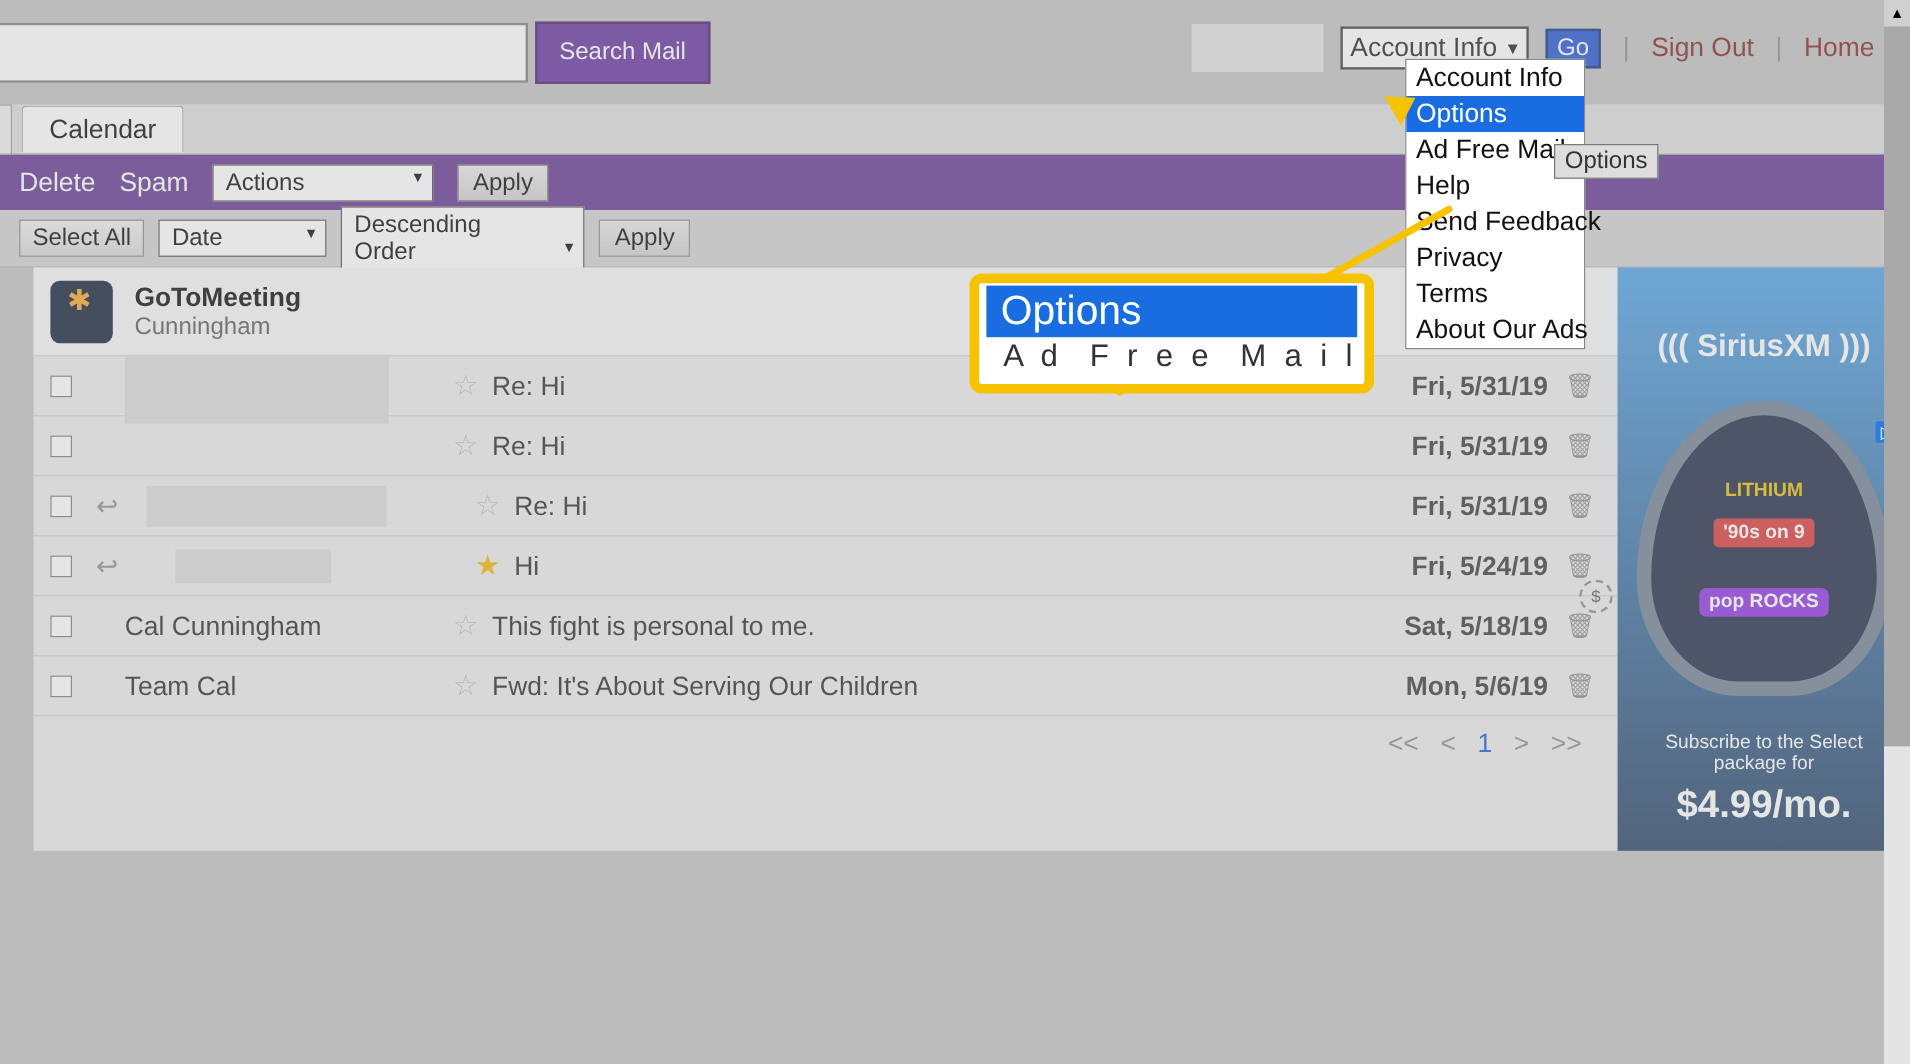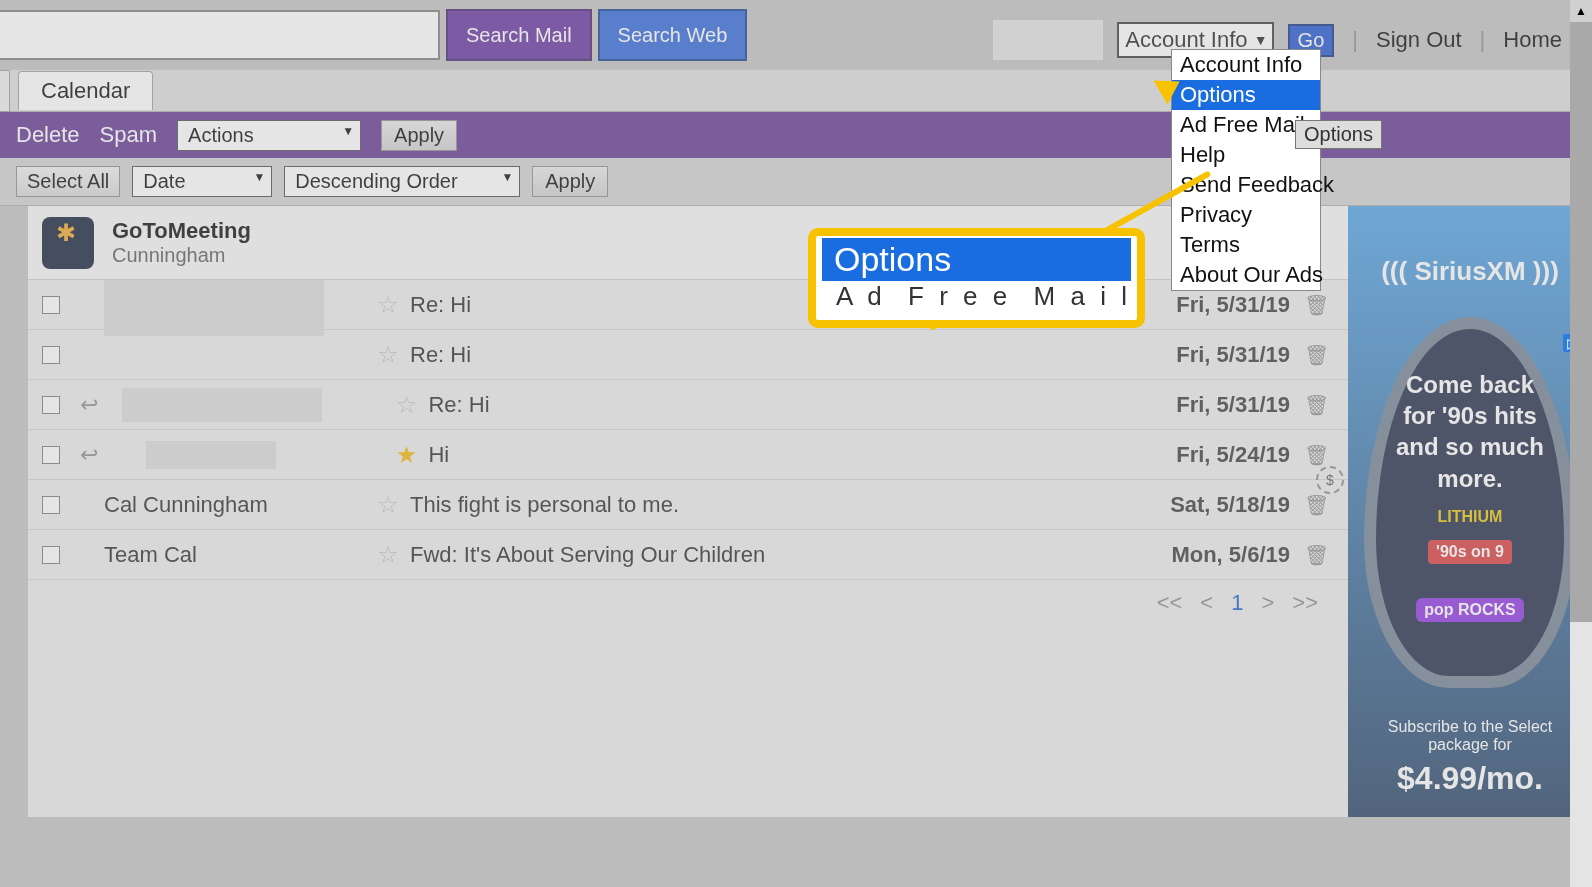--- a/index.html
+++ b/index.html
@@ -18,21 +18,21 @@
   height: 887px;
   background: rgba(180,180,180,0.35);
   pointer-events: none;
   z-index: 5;
 }
 .top-bar {
   display: flex;
   align-items: center;
   padding: 0 0;
   position: relative;
-  height: 70px;
+  height: 87px;
 }
 .search-input {
   width: 480px;
   height: 50px;
   border: 2px solid #7a7a7a;
   background: #fff;
   margin-left: -40px;
   font-size: 18px;
   padding: 0 10px;
 }
@@ -84,21 +84,21 @@
   border: 2px solid #0a2a7a;
   font-size: 20px;
   padding: 3px 8px;
   cursor: pointer;
 }
 .divider {
   color: #888;
   font-size: 22px;
   padding: 0 4px;
 }
-.link-top { cursor: pointer; color: #000000; text-align: center; }
+.link-top { cursor: pointer; color: #7f1d1d; text-align: center; }
 .dropdown-menu {
   position: absolute;
   top: 49px;
   left: 1171px;
   width: 150px;
   background: #fff;
   border: 1px solid #888;
   z-index: 20;
 }
 .dropdown-menu .dd-item {
@@ -370,21 +370,20 @@
 <body>
 
 <div class="scrollbar">
   <div class="scroll-arrow scroll-up">▲</div>
   <div class="scroll-thumb"></div>
 </div>
 
 <div class="top-bar">
   <input class="search-input" style="">
   <button class="btn btn-purple">Search Mail</button>
-  <button class="btn btn-blue">Search Web</button>
   <div class="user-area">
     <div class="user-blur"></div>
     <div class="account-select">Account Info</div>
     <button class="go-btn">Go</button>
     <span class="divider">|</span>
     <span class="link-top">Sign Out</span>
     <span class="divider">|</span>
     <span class="link-top">Home</span>
   </div>
 </div>
@@ -409,21 +408,21 @@
 <div class="action-bar">
   <span class="txt-link">Delete</span>
   <span class="txt-link">Spam</span>
   <div class="select-like" style="width:184px">Actions</div>
   <button class="apply-btn-grey">Apply</button>
 </div>
 
 <div class="filter-bar">
   <button class="selectall-btn">Select All</button>
   <div class="select-like" style="width:140px">Date</div>
-  <div class="select-like" style="width:236px">Descending Order</div>
+  <div class="select-like" style="width:203px">Descending Order</div>
   <button class="apply-btn-grey">Apply</button>
 </div>
 
 <div class="main-wrap">
   <div class="mail-area">
     <div class="sponsored">
       <div class="sp-logo"></div>
       <div class="sp-text">
         <div class="sp-title">GoToMeeting</div>
         <div class="sp-sub">Cunningham</div>
@@ -497,21 +496,20 @@
       <span>&lt;</span>
       <span class="active">1</span>
       <span>&gt;</span>
       <span>&gt;&gt;</span>
     </div>
   </div>
   <div class="sidebar-ad">
     <div class="ad-dollar">▷</div>
     <div class="ad-logo-sx">((( <span>SiriusXM</span> )))</div>
     <div class="ad-rip">
-      <div class="ad-txt1">Come back for '90s hits and so much more.</div>
       <div class="brand-chip chip-lithium">LITHIUM</div>
       <div class="brand-chip"><span class="chip-90">'90s on 9</span></div>
       <div class="brand-chip"><span class="chip-pop">pop ROCKS</span></div>
     </div>
     <div class="ad-sub">Subscribe to the Select package for</div>
     <div class="ad-price">$4.99/mo.</div>
   </div>
 </div>
 
 <div class="arrow-line"></div>

